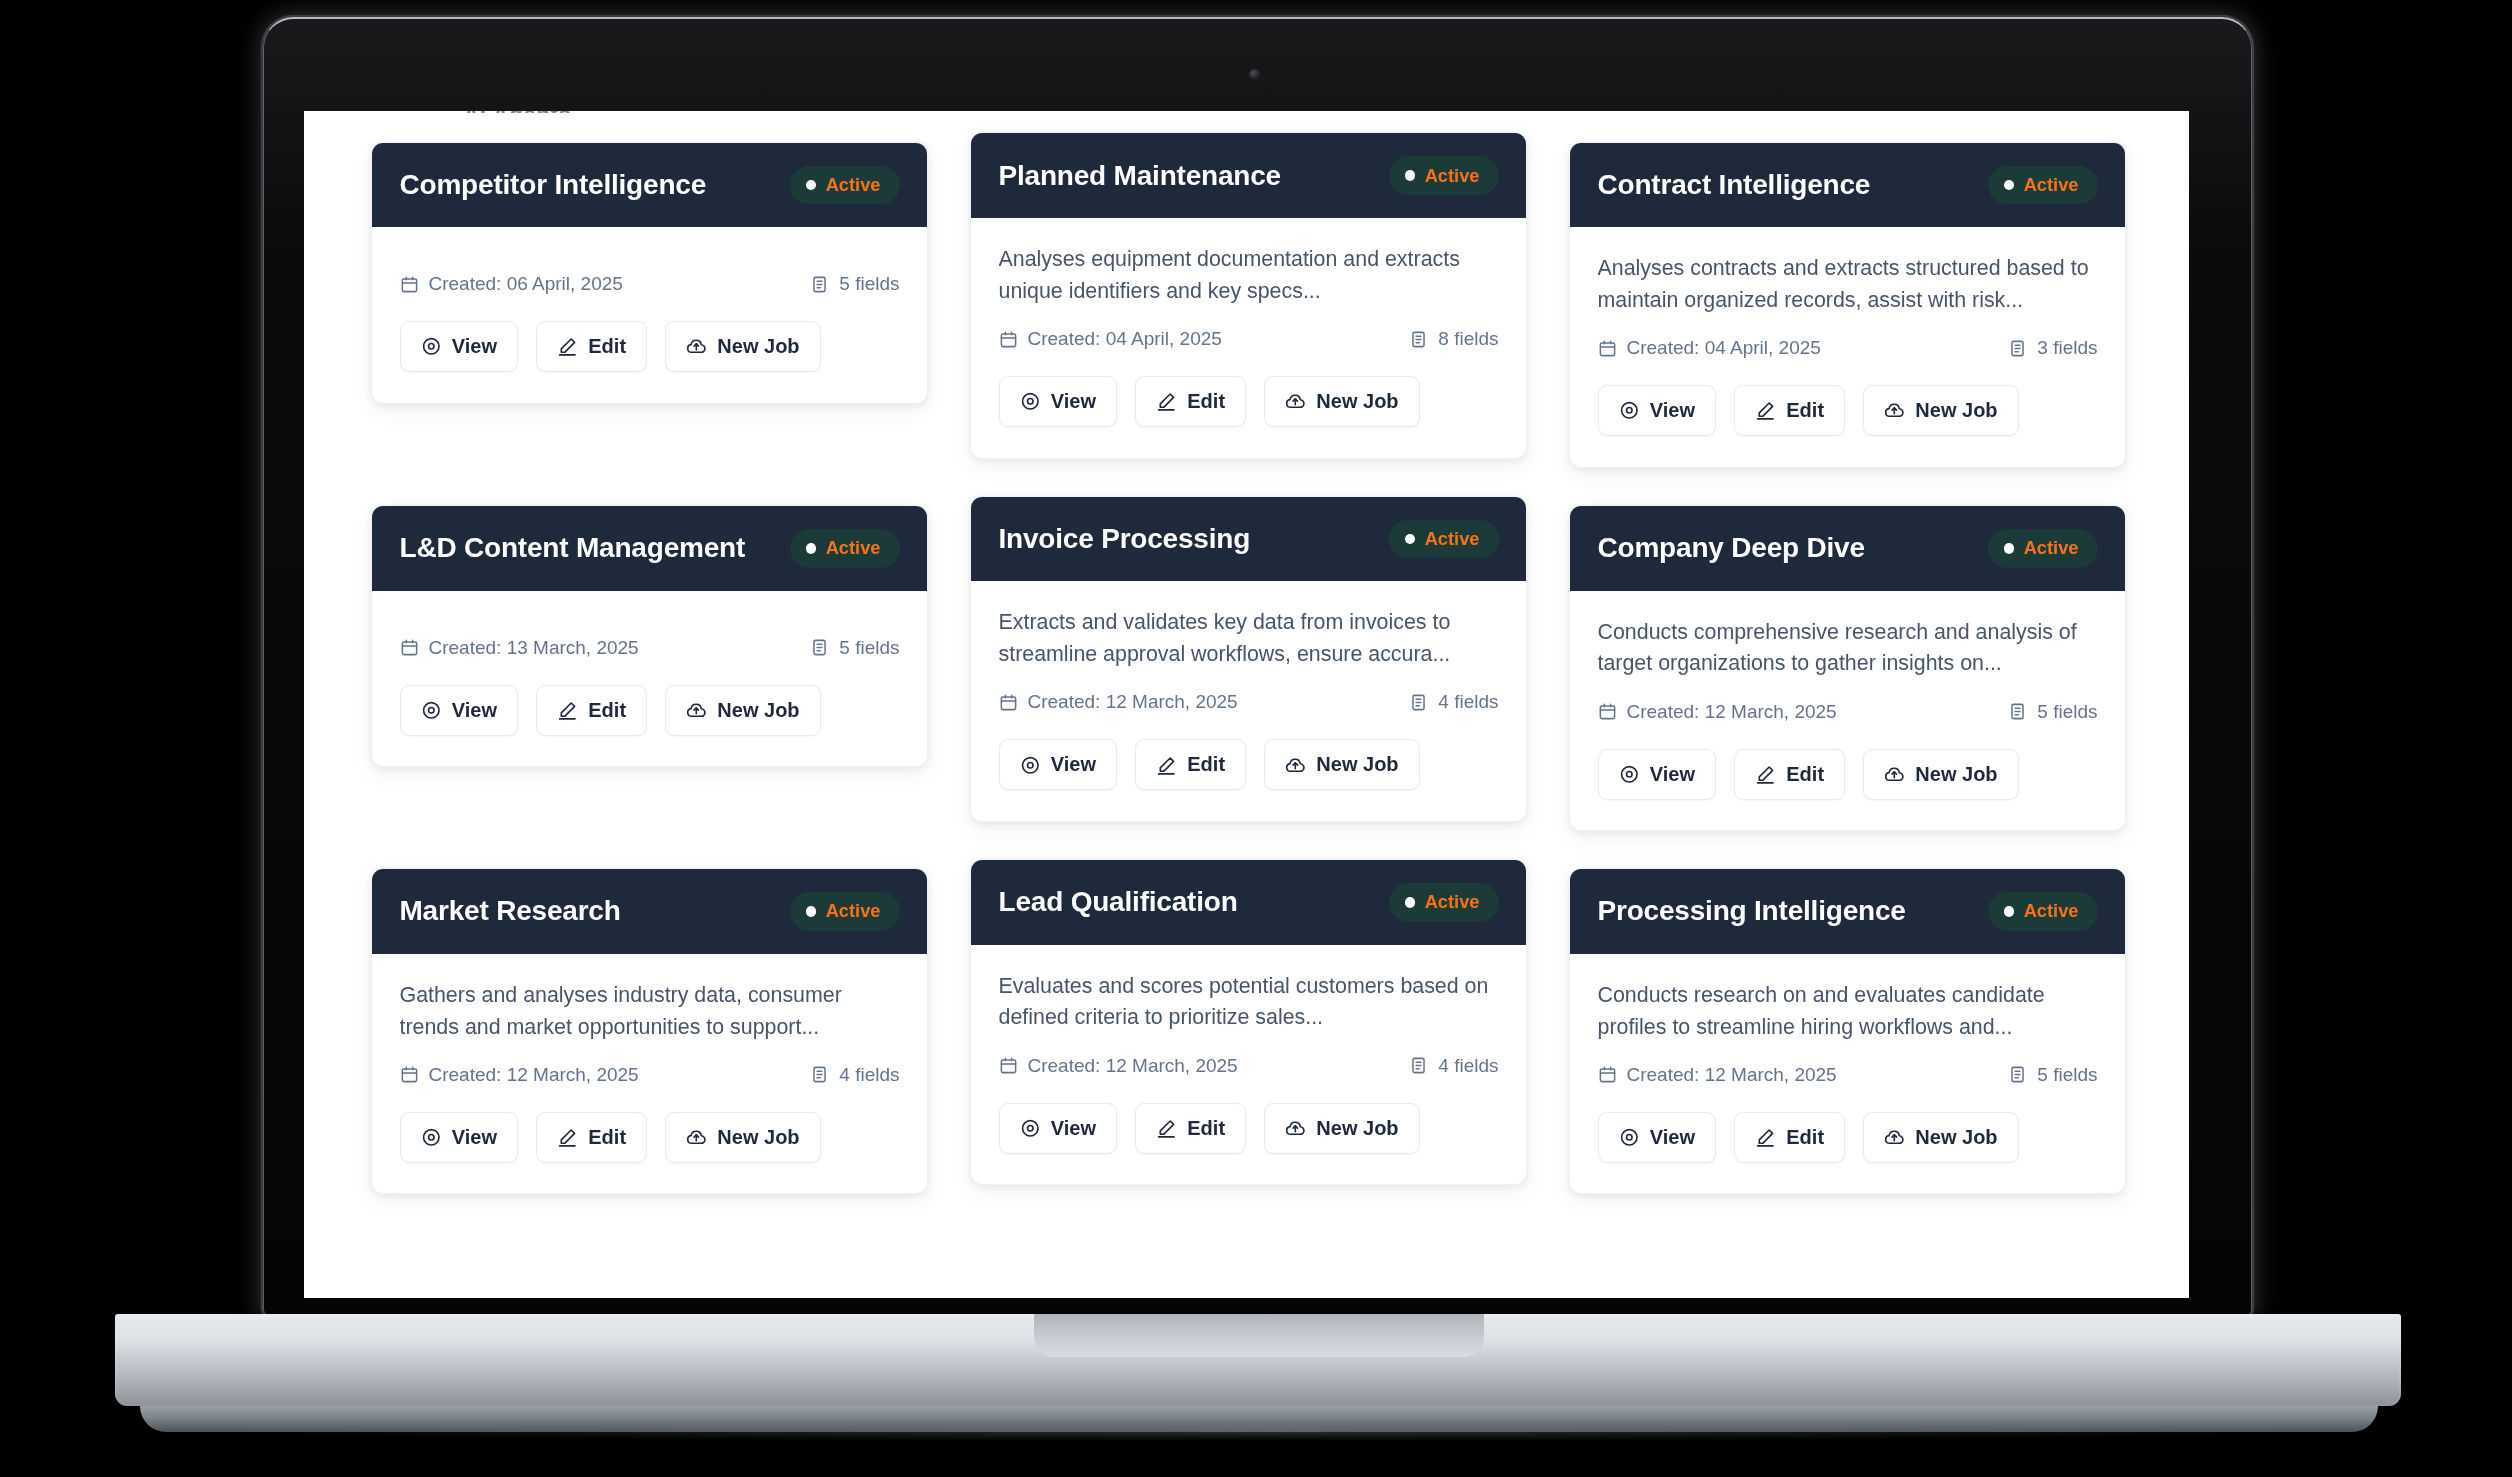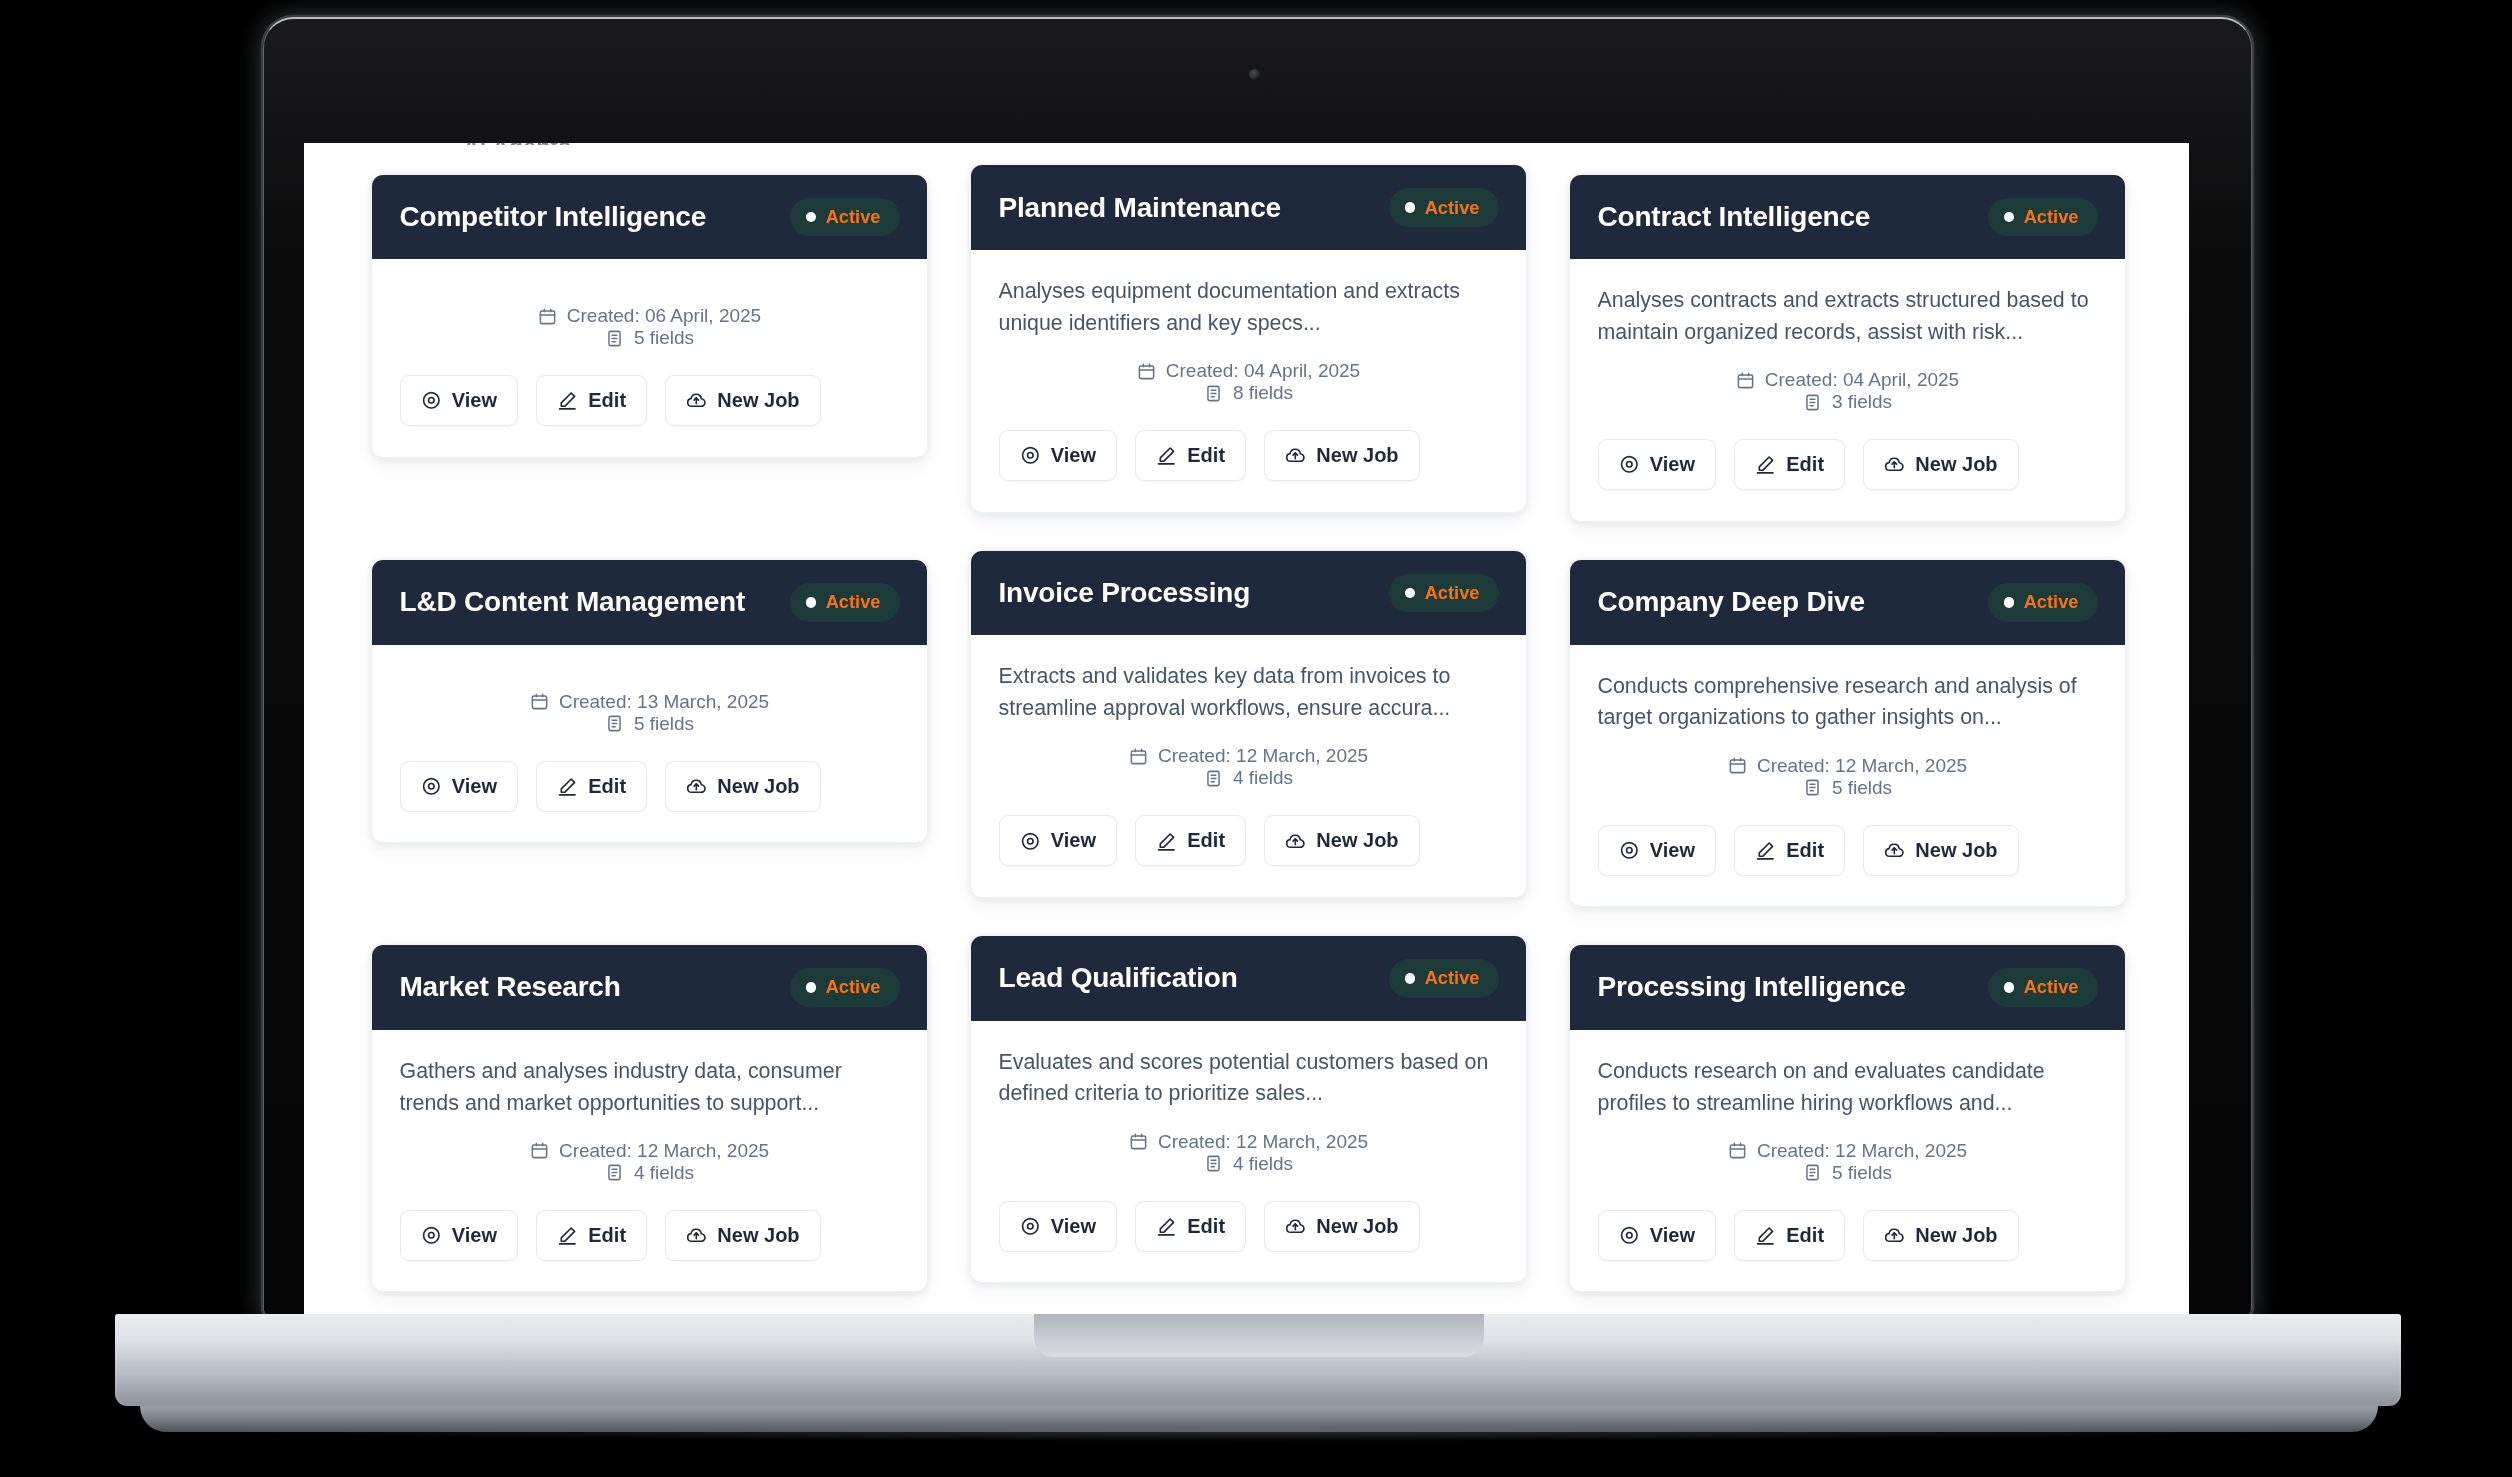--- a/index.html
+++ b/index.html
@@ -42,21 +42,20 @@
     background: radial-gradient(circle at 40% 35%, #4a4d52 0%, #1a1b1e 75%);
   }
 
   
   #screen {
     position: absolute;
     left: 304px; top: 111px;
     width: 1885px; height: 1187px;
     background: #ffffff;
     overflow: hidden;
-    margin-top: 32px;
   }
 
   
   #laptop-base {
     position: absolute;
     left: 115px; top: 1314px;
     width: 2286px; height: 92px;
     background: linear-gradient(180deg,
         #e8eaed 0%, #dfe2e6 28%,
         #cfd3d8 42%, #b9bec5 62%,
@@ -170,21 +169,20 @@
     height: 64px;
     overflow: hidden;
   }
   .card-meta {
     margin-top: 20px;
     display: flex;
     align-items: center;
     justify-content: space-between;
     color: #64748b;
     font-size: 19px;
-    flex-direction: column;
   }
   .meta-item {
     display: inline-flex;
     align-items: center;
     gap: 10px;
     white-space: nowrap;
   }
   .meta-item svg { flex: none; display: block; }
 
   .card-actions {

